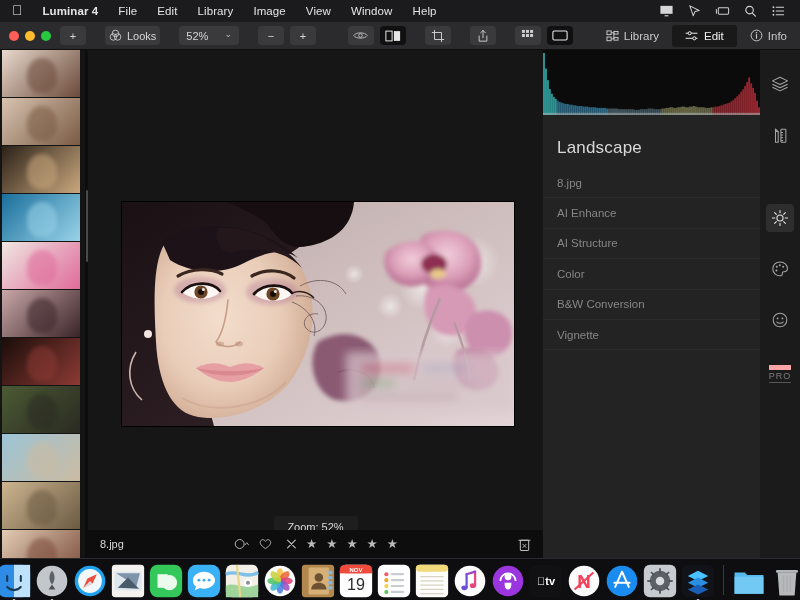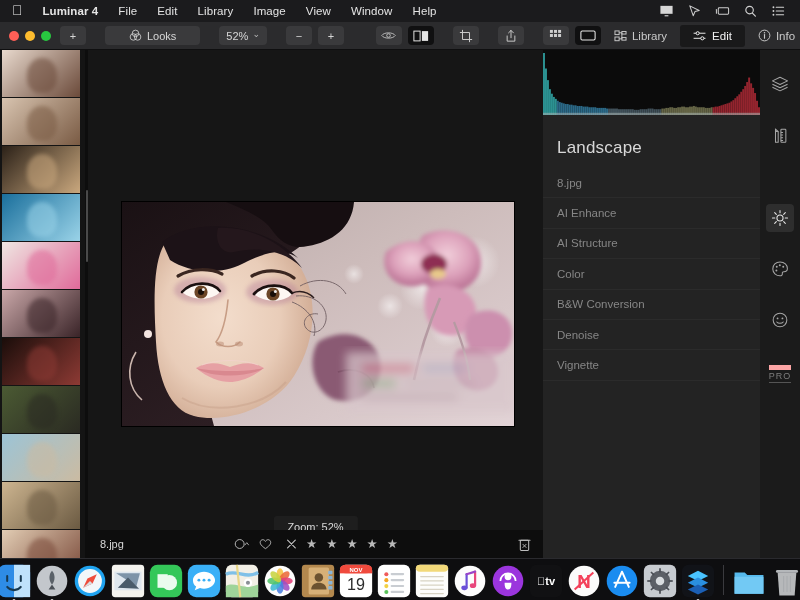--- a/index.html
+++ b/index.html
@@ -33,21 +33,21 @@
     background:#2b2b2d; display:flex; align-items:center;
     border-bottom:1px solid #0f0f10;
   }
   .traffic { display:flex; align-items:center; gap:6px; padding:0 9px 0 9px; }
   .tl { width:10px; height:10px; border-radius:50%; }
   .tl.r{background:#ff5f57;} .tl.y{background:#febc2e;} .tl.g{background:#28c840;}
 
   .tbtn {
     height:19px; background:#3a3a3c; border-radius:4px;
     display:flex; align-items:center; justify-content:center; gap:5px;
-    color:#d6d6d6; font-size:11px; padding:0 24px; cursor:default;
+    color:#d6d6d6; font-size:11px; padding:0 4px; cursor:default;
   }
   .tbtn.sq { width:26px; padding:0; }
   .tbtn.active { background:#101011; }
   .tgroup { display:flex; align-items:center; gap:6px; }
   .tsep { width:7px; }
 
   
   .tabs { margin-left:auto; display:flex; align-items:center; height:28px; }
   .tab {
     display:flex; align-items:center; gap:5px; height:22px;
@@ -192,21 +192,21 @@
         <div class="tsep"></div>
         <div class="tbtn">
           <svg width="13" height="13" viewBox="0 0 16 16">
             <circle cx="8" cy="5.4" r="4" fill="none" stroke="#d6d6d6" stroke-width="1"></circle>
             <circle cx="5.4" cy="9.8" r="4" fill="none" stroke="#d6d6d6" stroke-width="1"></circle>
             <circle cx="10.6" cy="9.8" r="4" fill="none" stroke="#d6d6d6" stroke-width="1"></circle>
           </svg>
           <span>Looks</span>
         </div>
         <div class="tsep"></div>
-        <div class="tbtn" style="padding:0 7px; gap:4px;">
+        <div class="tbtn" style="padding:0 7px; gap:16px;">
           <span>52%</span>
           <span style="font-size:9px; opacity:.8; position:relative; top:-2px;">⌄</span>
         </div>
         <div class="tsep"></div>
         <div class="tbtn sq">−</div>
         <div class="tbtn sq">+</div>
         <div class="tsep"></div>
         <div class="tsep"></div>
 
         <div class="tbtn sq">
@@ -636,23 +636,20 @@
           <div class="prow">
             <span>AI Structure</span>
           </div>
           <div class="prow">
             <span>Color</span>
           </div>
           <div class="prow">
             <span>B&amp;W Conversion</span>
           </div>
           <div class="prow">
-            <span>Denoise</span>
-          </div>
-          <div class="prow">
             <span>Vignette</span>
           </div>
         </div>
     </div>
 
     <div class="rail">
       <div style="height:14px"></div>
       <div class="railbtn">
         <svg width="18" height="16" viewBox="0 0 20 18">
           <g fill="none" stroke="#a6a6a6" stroke-width="1.15" stroke-linejoin="round">

